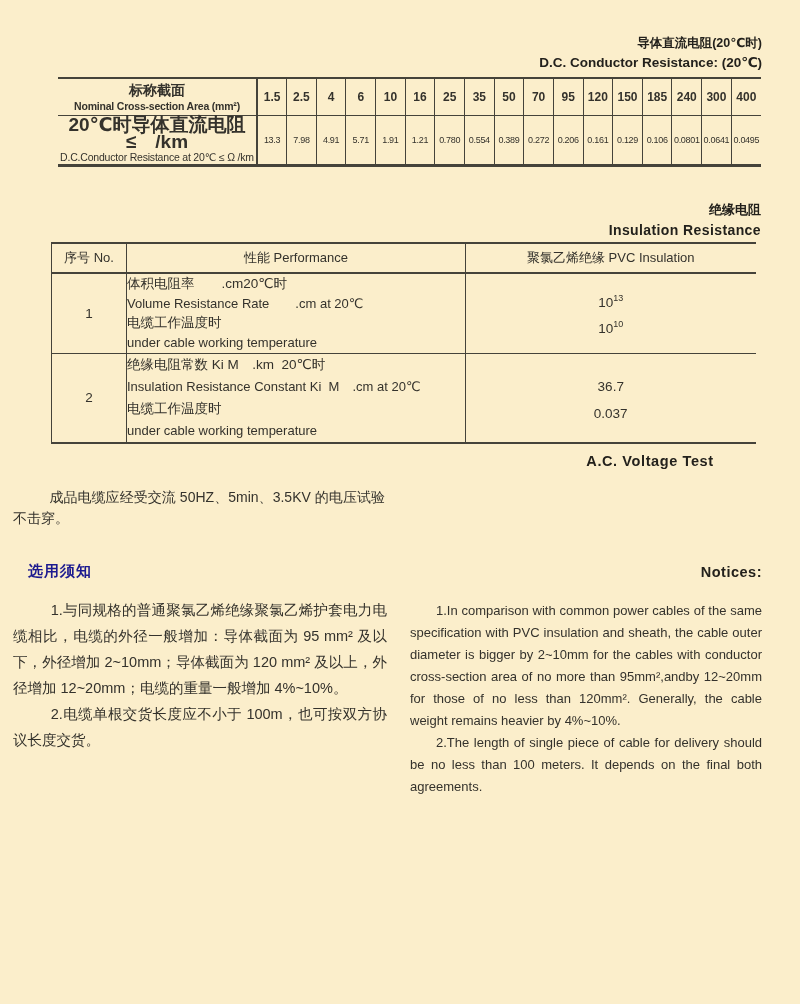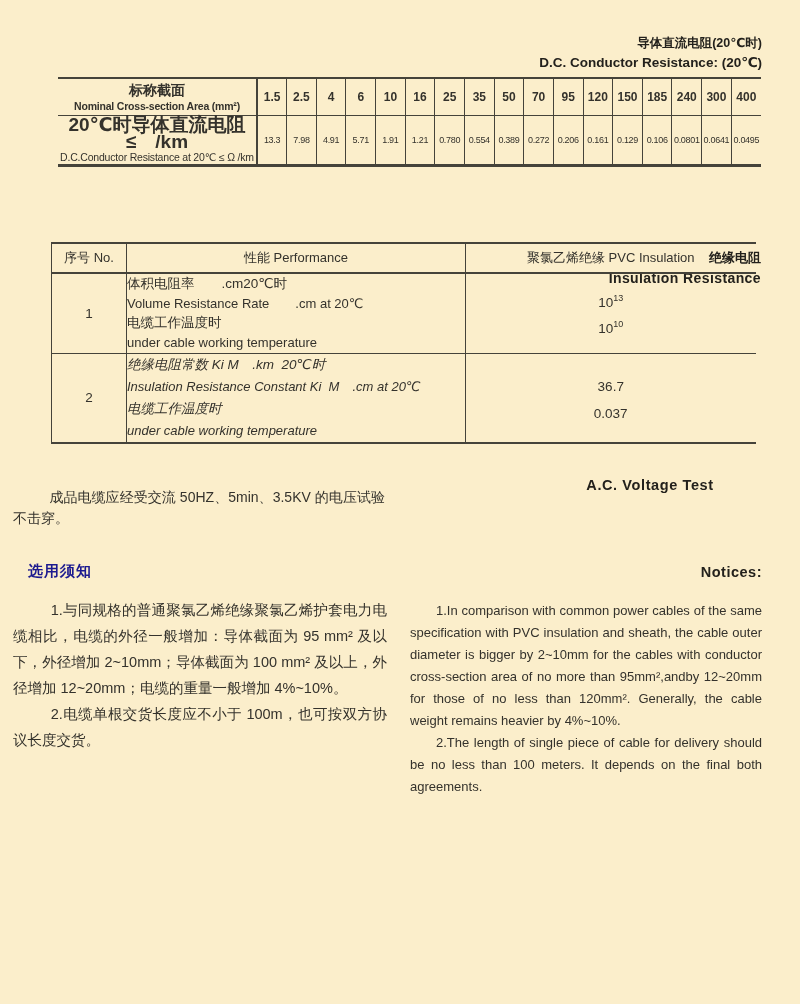--- a/index.html
+++ b/index.html
@@ -17,21 +17,21 @@
   .title-row{position:absolute;left:28px;top:21px;white-space:nowrap;}
   .t-zh{font-size:16px;font-weight:bold;color:var(--navy);letter-spacing:1px;}
   .t-en{font-size:15.5px;font-weight:bold;color:var(--navy);margin-left:26px;}
 
   
   .dc-heading{position:absolute;right:38px;top:34px;text-align:right;line-height:19px;}
   .dc-heading .h-zh{font-size:12.5px;font-weight:bold;color:#23211c;}
   .dc-heading .h-en{font-size:13.5px;font-weight:bold;color:#23211c;}
 
   .ins-heading{position:absolute;right:39px;top:199px;text-align:right;line-height:21px;}
-  .ins-heading .h-zh{font-size:13px;font-weight:bold;color:#23211c;margin-top:48px;}
+  .ins-heading .h-zh{font-size:13px;font-weight:bold;color:#23211c;}
   .ins-heading .h-en{font-size:14px;font-weight:bold;color:#23211c;letter-spacing:.4px;}
 
   
   .dc-table{position:absolute;left:58px;top:77px;width:703px;border-collapse:collapse;table-layout:fixed;
             border-top:2px solid var(--line);border-bottom:3px solid var(--line);}
   .dc-table td{border-left:1px solid var(--line);text-align:center;vertical-align:middle;padding:0;}
   .dc-table td.dc-label{width:199px;border-left:none;border-right:2px solid var(--line);}
   .dc-table tr.head-row td{height:37px;border-bottom:1px solid var(--line);font-size:12px;font-weight:bold;}
   .dc-table tr.val-row td{height:43px;font-size:9px;letter-spacing:-0.3px;}
   .dc-label .lbl-zh{font-size:14px;font-weight:bold;line-height:18px;white-space:pre-wrap;}
@@ -43,30 +43,30 @@
              border-top:2px solid var(--line);border-bottom:2px solid var(--line);border-left:1px solid var(--line);}
   .ins-table td{border-left:1px solid var(--line);vertical-align:middle;padding:0;}
   .ins-table td:first-child{border-left:none;}
   .ins-table tr.ins-head td{height:30px;text-align:center;font-size:13px;border-bottom:2px solid var(--line);}
   .ins-table tr.r1 td{height:80px;border-bottom:1px solid var(--line);}
   .ins-table tr.r2 td{height:88px;}
   .no-cell{text-align:center;font-size:13.5px;}
   .perf-cell{padding:5px 8px 5px 13px;}
   .perf-line{white-space:pre-wrap;}
   .r1 .perf-line{line-height:19.5px;font-size:13px;}
-  .r2 .perf-line{line-height:22px;font-size:13px;font-style:italic;}
+  .r2 .perf-line{line-height:22px;font-size:13px;}
   .perf-line.zh{font-size:13.5px;}
   .val-cell{text-align:center;font-size:13.5px;}
   .val-line{line-height:22px;}
   .val-line sup{font-size:9px;}
 
   
   .ac-zh-title{position:absolute;left:13px;top:466px;width:374px;text-align:center;
                font-size:13.5px;font-weight:bold;color:#23211c;}
-  .ac-en-title{position:absolute;left:500px;top:477px;width:300px;text-align:center;
+  .ac-en-title{position:absolute;left:500px;top:453px;width:300px;text-align:center;
                font-size:14.5px;font-weight:bold;color:#23211c;letter-spacing:.6px;}
   .ac-zh-body{position:absolute;left:13px;top:487px;width:372px;font-size:14px;line-height:21px;
               text-align:justify;text-indent:2.6em;}
   .ac-en-body{position:absolute;left:410px;top:489px;width:354px;font-size:13px;line-height:20px;
               text-align:justify;text-indent:2em;}
 
   
   .notice-zh-title{position:absolute;left:28px;top:562px;font-size:15px;font-weight:bold;
                    color:var(--navy);letter-spacing:1px;}
   .notice-en-title{position:absolute;right:38px;top:564px;font-size:14.5px;font-weight:bold;
@@ -185,21 +185,21 @@
       </tr>
     </tbody>
   </table>
 
   <div class="ac-en-title">A.C. Voltage Test</div>
   <div class="ac-zh-body">成品电缆应经受交流 50HZ、5min、3.5KV 的电压试验不击穿。</div>
 
   <div class="notice-zh-title">选用须知</div>
   <div class="notice-en-title">Notices:</div>
   <div class="notice-zh-body">
-    <p>1.与同规格的普通聚氯乙烯绝缘聚氯乙烯护套电力电缆相比，电缆的外径一般增加：导体截面为 95 mm² 及以下，外径增加 2~10mm；导体截面为 100 mm² 及以上，外径增加 12~20mm；电缆的重量一般增加 4%~10%。</p>
+    <p>1.与同规格的普通聚氯乙烯绝缘聚氯乙烯护套电力电缆相比，电缆的外径一般增加：导体截面为 95 mm² 及以下，外径增加 2~10mm；导体截面为 120 mm² 及以上，外径增加 12~20mm；电缆的重量一般增加 4%~10%。</p>
     <p>2.电缆单根交货长度应不小于 100m，也可按双方协议长度交货。</p>
   </div>
   <div class="notice-en-body">
     <p>1.In comparison with common power cables of the same specification with PVC insulation and sheath, the cable outer diameter is bigger by 2~10mm for the cables with conductor cross-section area of no more than 95mm²,andby 12~20mm for those of no less than 120mm². Generally, the cable weight remains heavier by 4%~10%.</p>
     <p>2.The length of single piece of cable for delivery should be no less than 100 meters. It depends on the final both agreements.</p>
   </div>
 
 </div>
 
 </body></html>

